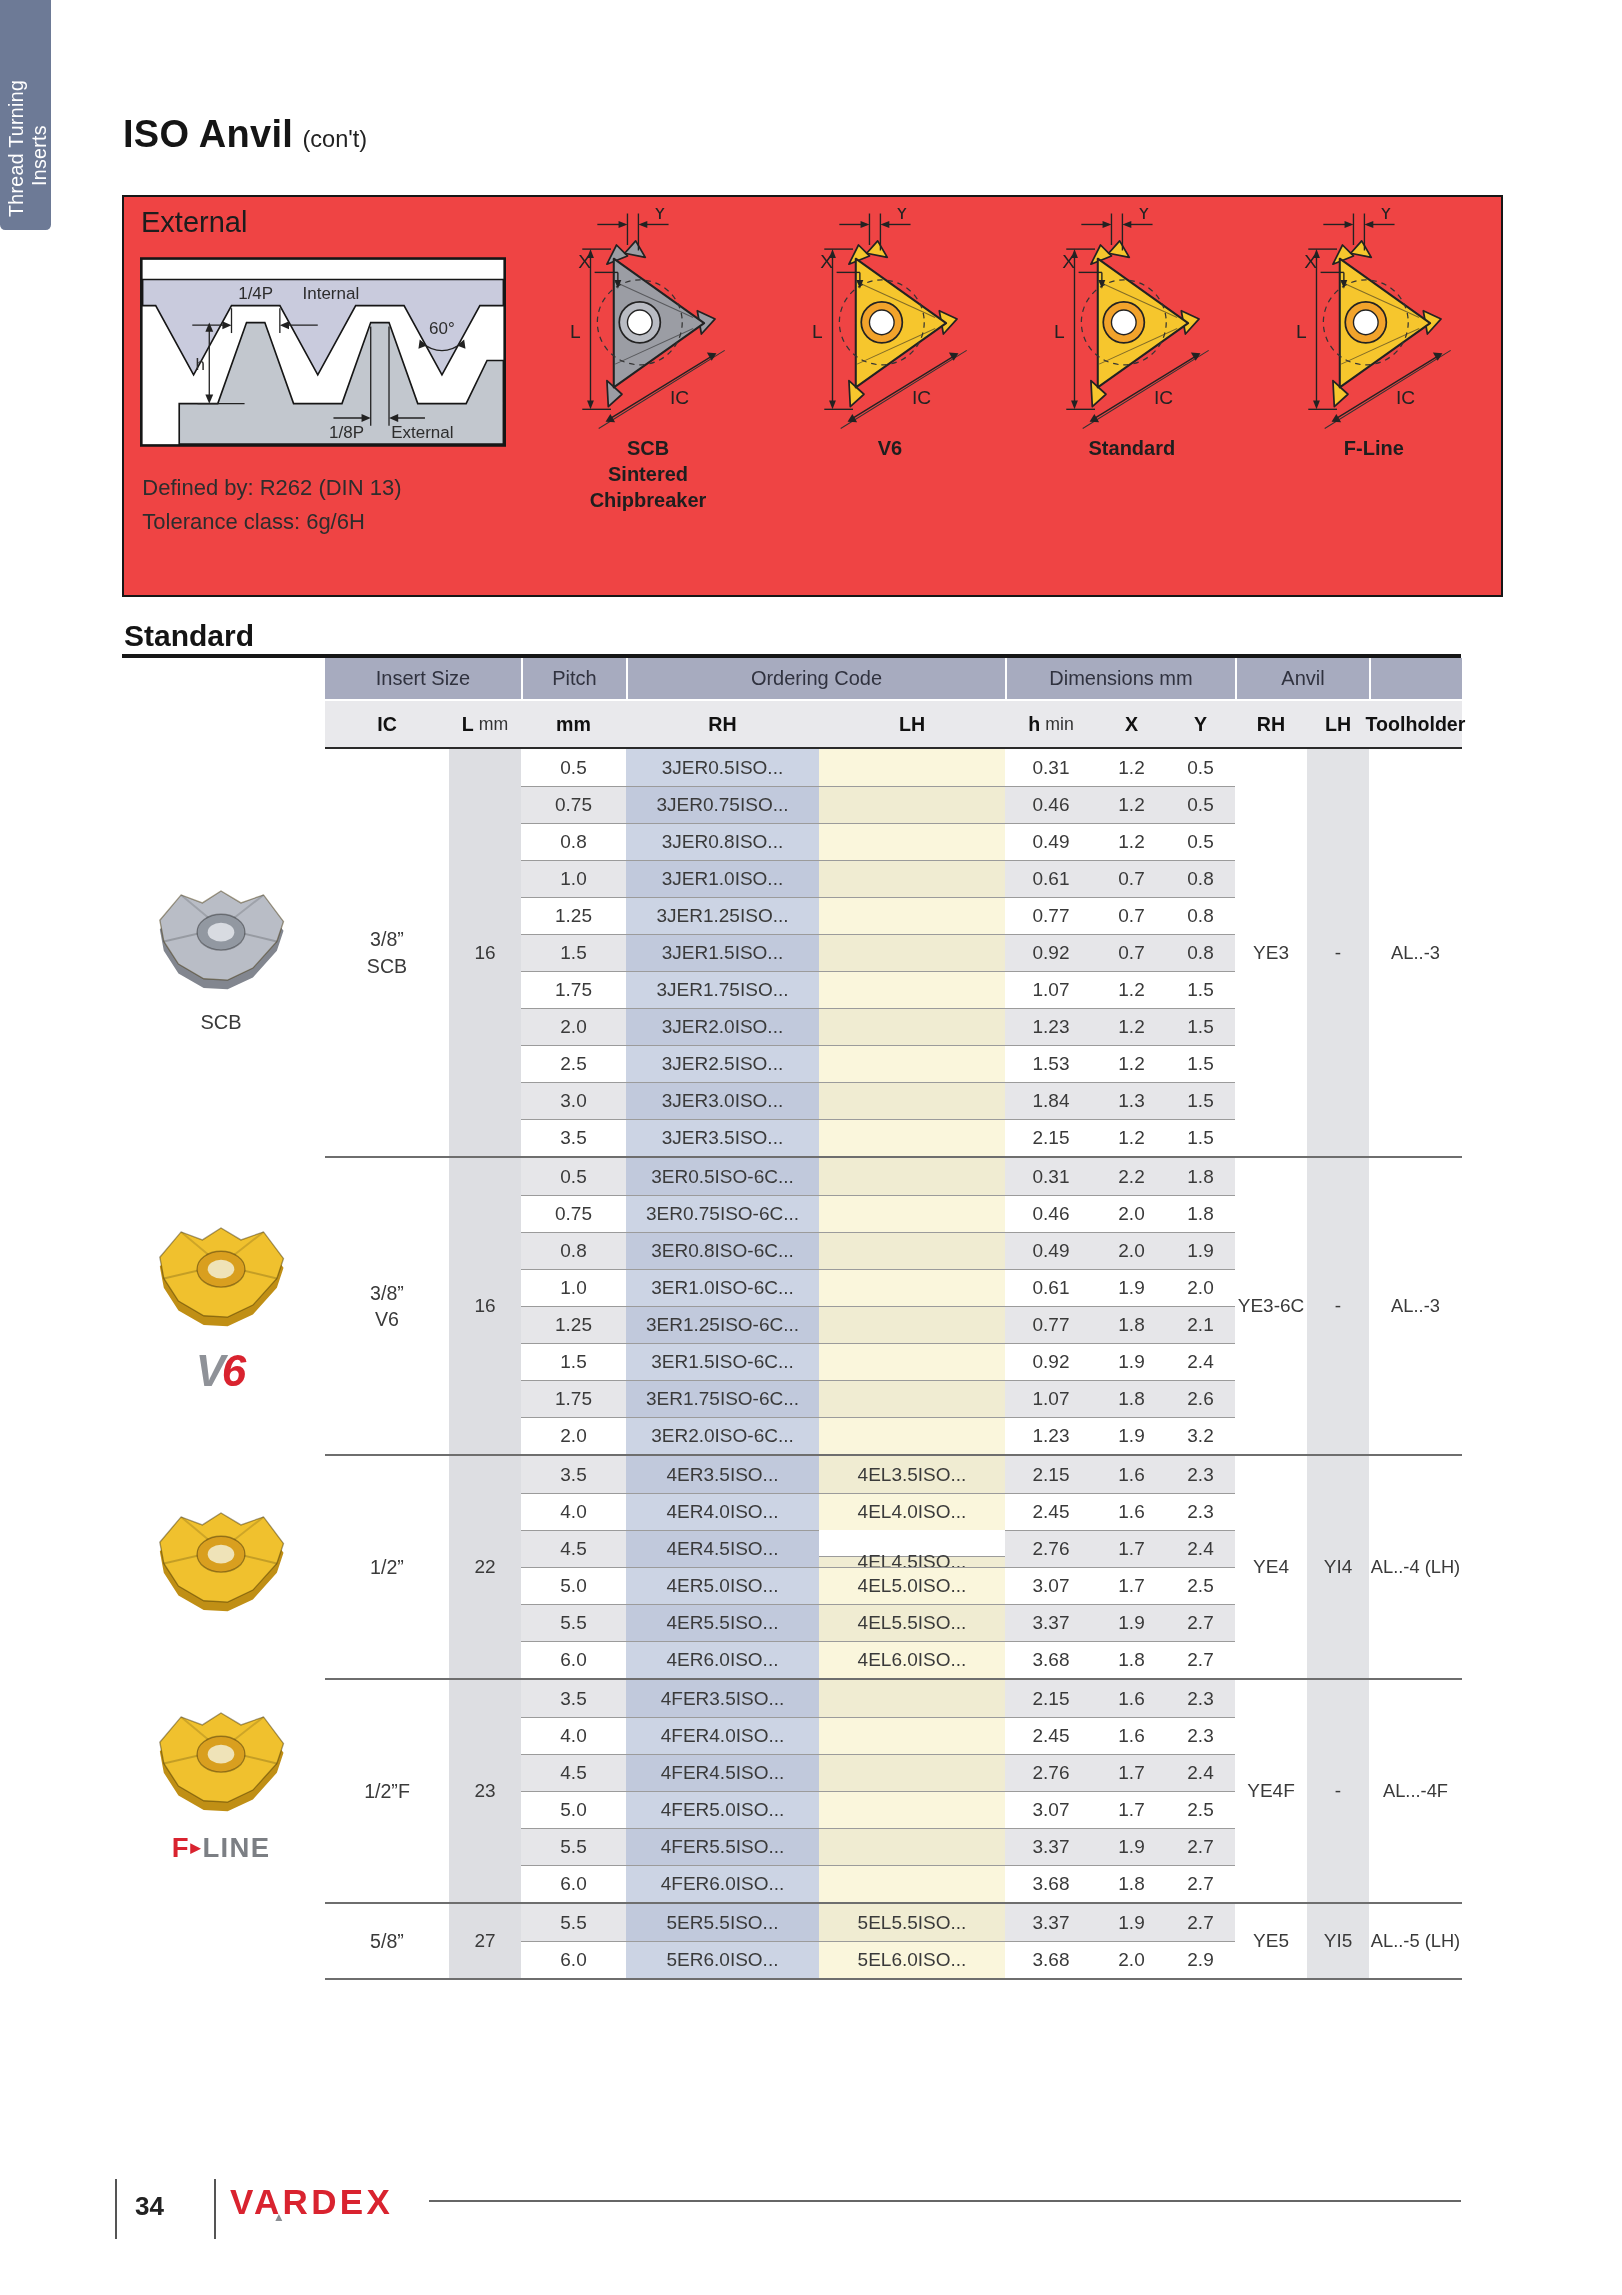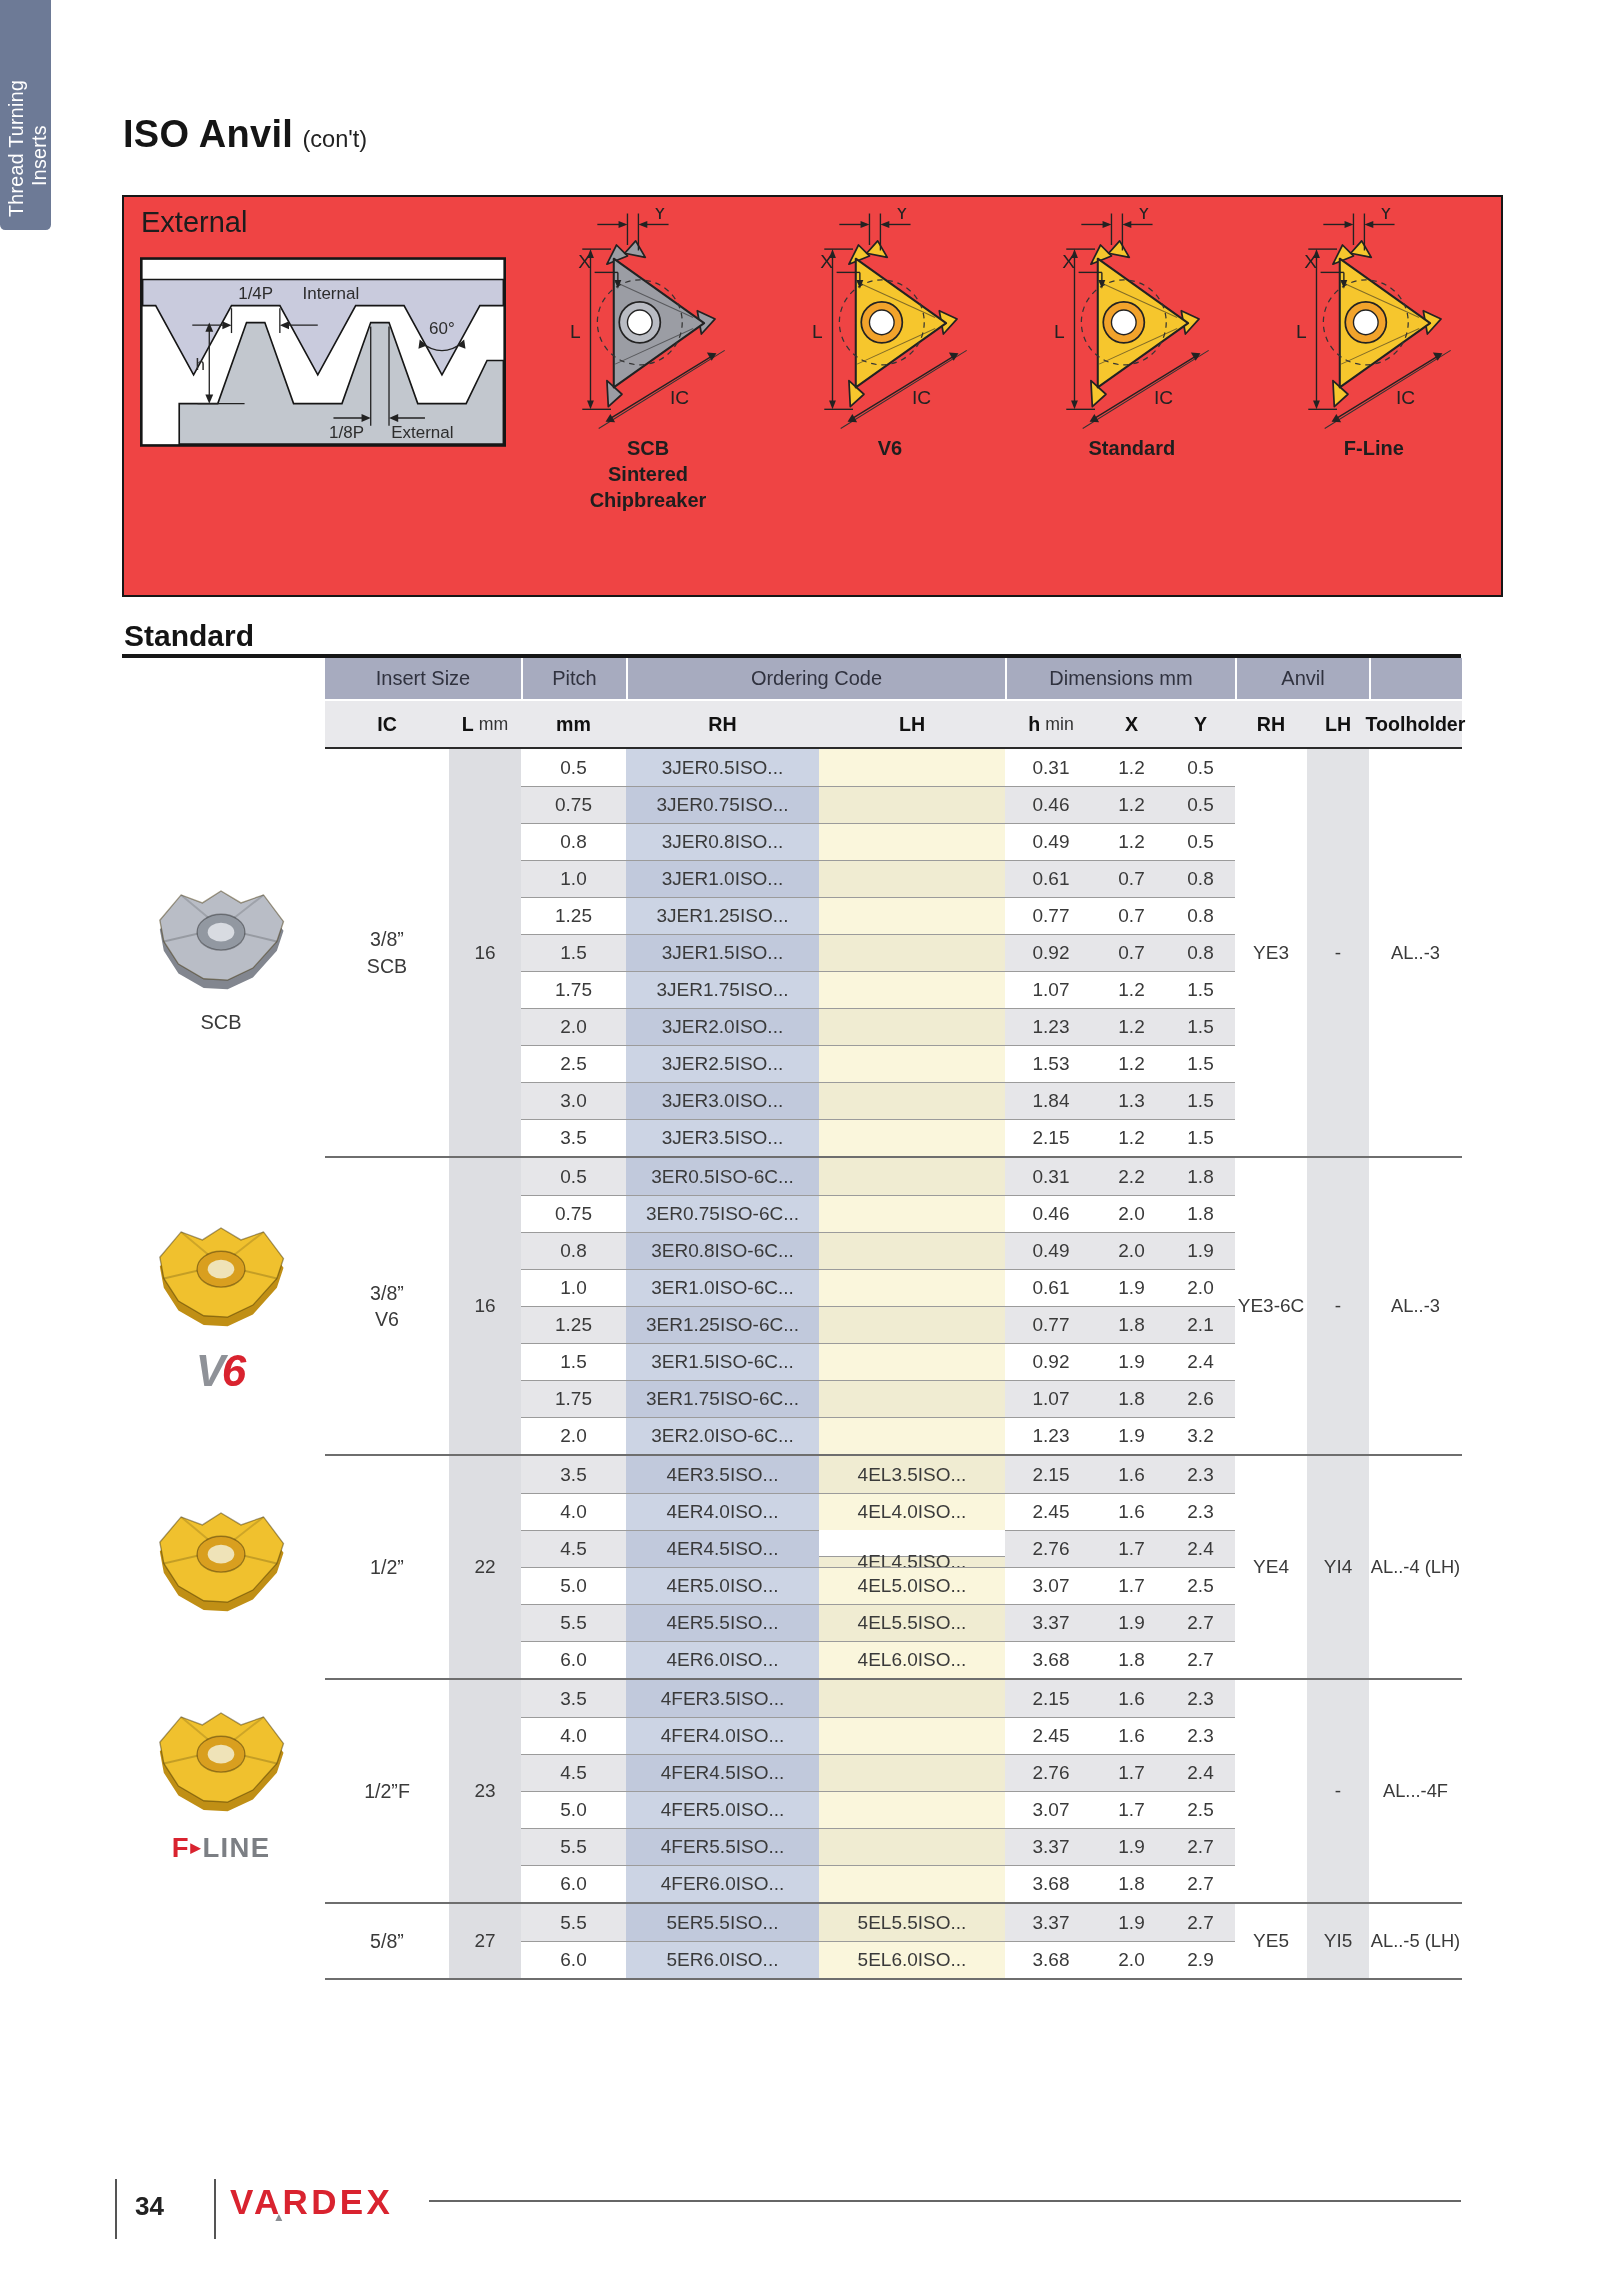--- a/index.html
+++ b/index.html
@@ -124,20 +124,24 @@
         <line x1="381" y1="106" x2="381" y2="258" stroke="#222" stroke-width="2"></line>
         <line x1="296" y1="246" x2="347" y2="246" stroke="#222" stroke-width="2"></line>
         <path d="M353,246 l-14,-6 v12 z" fill="#222"></path>
         <line x1="436" y1="246" x2="387" y2="246" stroke="#222" stroke-width="2"></line>
         <path d="M381,246 l14,-6 v12 z" fill="#222"></path>
         <text x="316" y="276" text-anchor="middle" class="svg-label-sm">1/8P</text>
         <text x="432" y="276" text-anchor="middle" class="svg-label-sm">External</text>
       </svg>
     </div>
 
+    <div class="defined">
+      <div>Defined by: R262 (DIN 13)</div>
+      <div>Tolerance class: 6g/6H</div>
+    </div>
 
     <div class="diagrams" id="diagrams">
         <div class="diagram">
     <svg viewBox="0 0 260 330" style="--body: #9b9da4; --ring: #b9bcc3;">
 
       <line x1="58" y1="322" x2="242" y2="208" stroke="#333" stroke-width="1.5"></line>
 
       <polygon points="70,82 84,54 100,70" fill="var(--body)" stroke="#222" stroke-width="2.5" stroke-linejoin="round"></polygon>
       <polygon points="96,66 112,48 126,72" fill="var(--body)" stroke="#222" stroke-width="2.5" stroke-linejoin="round"></polygon>
       <polygon points="202,150 228,162 208,184" fill="var(--body)" stroke="#222" stroke-width="2.5" stroke-linejoin="round"></polygon>
@@ -545,20 +549,21 @@
           <div class="cell col-lh rowline" style="grid-area: 6 / 5;">4EL6.0ISO...</div>
           <div class="cell plain rowline" style="grid-area: 6 / 6;">3.68</div>
           <div class="cell plain rowline" style="grid-area: 6 / 7;">1.8</div>
           <div class="cell plain rowline" style="grid-area: 6 / 8;">2.7</div>
         </div>
         <div class="section sec-border" style="grid-template-rows: repeat(6, 37px);">
           <div class="cell ic-cell" style="grid-area: 1 / 1 / span 6;">
             <div>1/2”F</div>
           </div>
           <div class="cell col-l" style="grid-area: 1 / 2 / span 6;">23</div>
+          <div class="cell" style="grid-area: 1 / 9 / span 6;">YE4F</div>
           <div class="cell col-anvil-lh" style="grid-area: 1 / 10 / span 6;">-</div>
           <div class="cell tool-cell" style="grid-area: 1 / 11 / span 6;">AL...-4F</div>
           <div class="cell plain alt" style="grid-area: 1 / 3;">3.5</div>
           <div class="cell col-rh alt" style="grid-area: 1 / 4;">4FER3.5ISO...</div>
           <div class="cell col-lh alt" style="grid-area: 1 / 5;"></div>
           <div class="cell plain alt" style="grid-area: 1 / 6;">2.15</div>
           <div class="cell plain alt" style="grid-area: 1 / 7;">1.6</div>
           <div class="cell plain alt" style="grid-area: 1 / 8;">2.3</div>
           <div class="cell plain rowline" style="grid-area: 2 / 3;">4.0</div>
           <div class="cell col-rh rowline" style="grid-area: 2 / 4;">4FER4.0ISO...</div>

